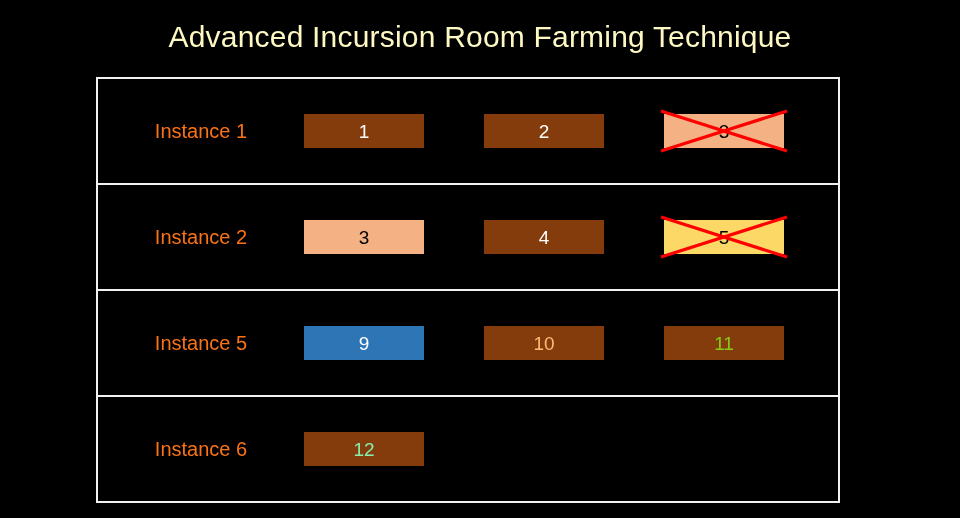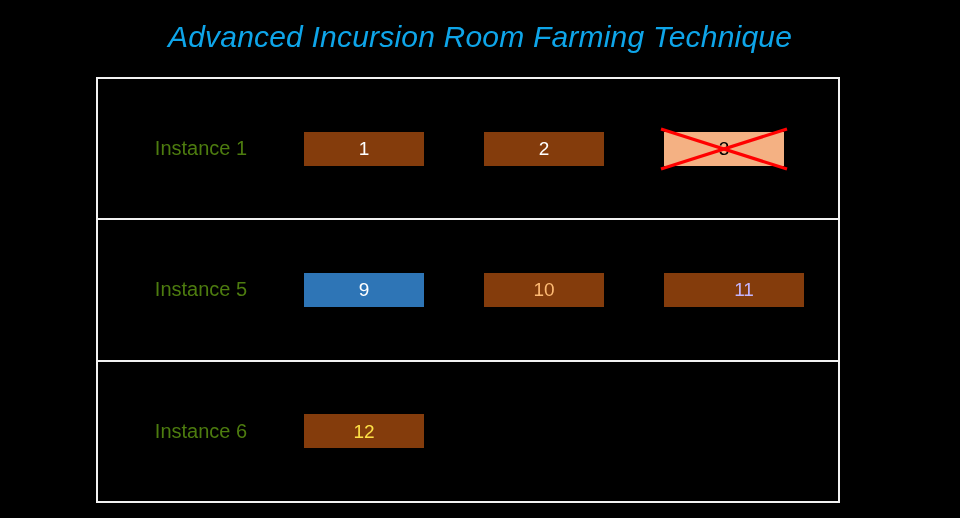--- a/index.html
+++ b/index.html
@@ -22,27 +22,26 @@
     height: 518px;
     background: #000000;
   }
 
   #title {
     position: absolute;
     left: 0;
     top: 20px;
     width: 960px;
     text-align: center;
-    color: #0ea5e9;
+    color: #fef9c3;
     font-size: 30px;
     font-weight: 400;
     letter-spacing: 0.2px;
     white-space: nowrap;
     font-family: "Liberation Sans", sans-serif;
-    font-style: italic;
   }
 
   #table {
     position: absolute;
     left: 96px;
     top: 77px;
     width: 744px;
     height: 426px;
     border: 2px solid #F2F2F2;
     box-sizing: border-box;
@@ -62,21 +61,21 @@
   .row:last-child {
     border-bottom: none;
     border-radius: 31px;
   }
 
   .row-label {
     position: absolute;
     left: 0px;
     width: 206px;
     text-align: center;
-    color: #4d7c0f;
+    color: #f97316;
     font-size: 20px;
     font-weight: 400;
     white-space: nowrap;
     font-family: "Liberation Sans", sans-serif;
   }
 
   .cells {
     position: absolute;
     left: 206px;
     top: 0;
@@ -145,36 +144,54 @@
           <div class="cell c2">
             <div class="box" style="background: rgb(244, 177, 131); color: rgb(0, 0, 0);">3</div>
             <svg class="xmark" viewBox="0 0 128 42" preserveAspectRatio="none">
               <line x1="1" y1="1" x2="127" y2="41" stroke="#FF0000"></line>
               <line x1="1" y1="41" x2="127" y2="1" stroke="#FF0000"></line>
             </svg>
           </div>
         </div>
       </div>
       <div class="row">
+        <div class="row-label">Instance 2</div>
+        <div class="cells">
+          <div class="cell c0">
+            <div class="box" style="background: rgb(244, 177, 131); color: rgb(0, 0, 0);">3</div>
+          </div>
+          <div class="cell c1">
+            <div class="box" style="background: rgb(132, 60, 12); color: rgb(255, 255, 255);">4</div>
+          </div>
+          <div class="cell c2">
+            <div class="box" style="background: rgb(252, 217, 102); color: rgb(0, 0, 0);">5</div>
+            <svg class="xmark" viewBox="0 0 128 42" preserveAspectRatio="none">
+              <line x1="1" y1="1" x2="127" y2="41" stroke="#FF0000"></line>
+              <line x1="1" y1="41" x2="127" y2="1" stroke="#FF0000"></line>
+            </svg>
+          </div>
+        </div>
+      </div>
+      <div class="row">
         <div class="row-label">Instance 5</div>
         <div class="cells">
           <div class="cell c0">
             <div class="box" style="background: rgb(46, 117, 182); color: rgb(255, 255, 255);">9</div>
           </div>
           <div class="cell c1">
             <div class="box" style="background: rgb(132, 60, 12); color: #fdba74;">10</div>
           </div>
           <div class="cell c2">
-            <div class="box" style="background: rgb(132, 60, 12); color: #c4b5fd; padding-left: 20px;">11</div>
+            <div class="box" style="background: rgb(132, 60, 12); color: #84cc16;">11</div>
           </div>
         </div>
       </div>
       <div class="row">
         <div class="row-label">Instance 6</div>
         <div class="cells">
           <div class="cell c0">
-            <div class="box" style="background: rgb(132, 60, 12); color: #fde047;">12</div>
+            <div class="box" style="background: rgb(132, 60, 12); color: #86efac;">12</div>
           </div>
         </div>
       </div>
     </div>
 
 </div>
 
 </body></html>

